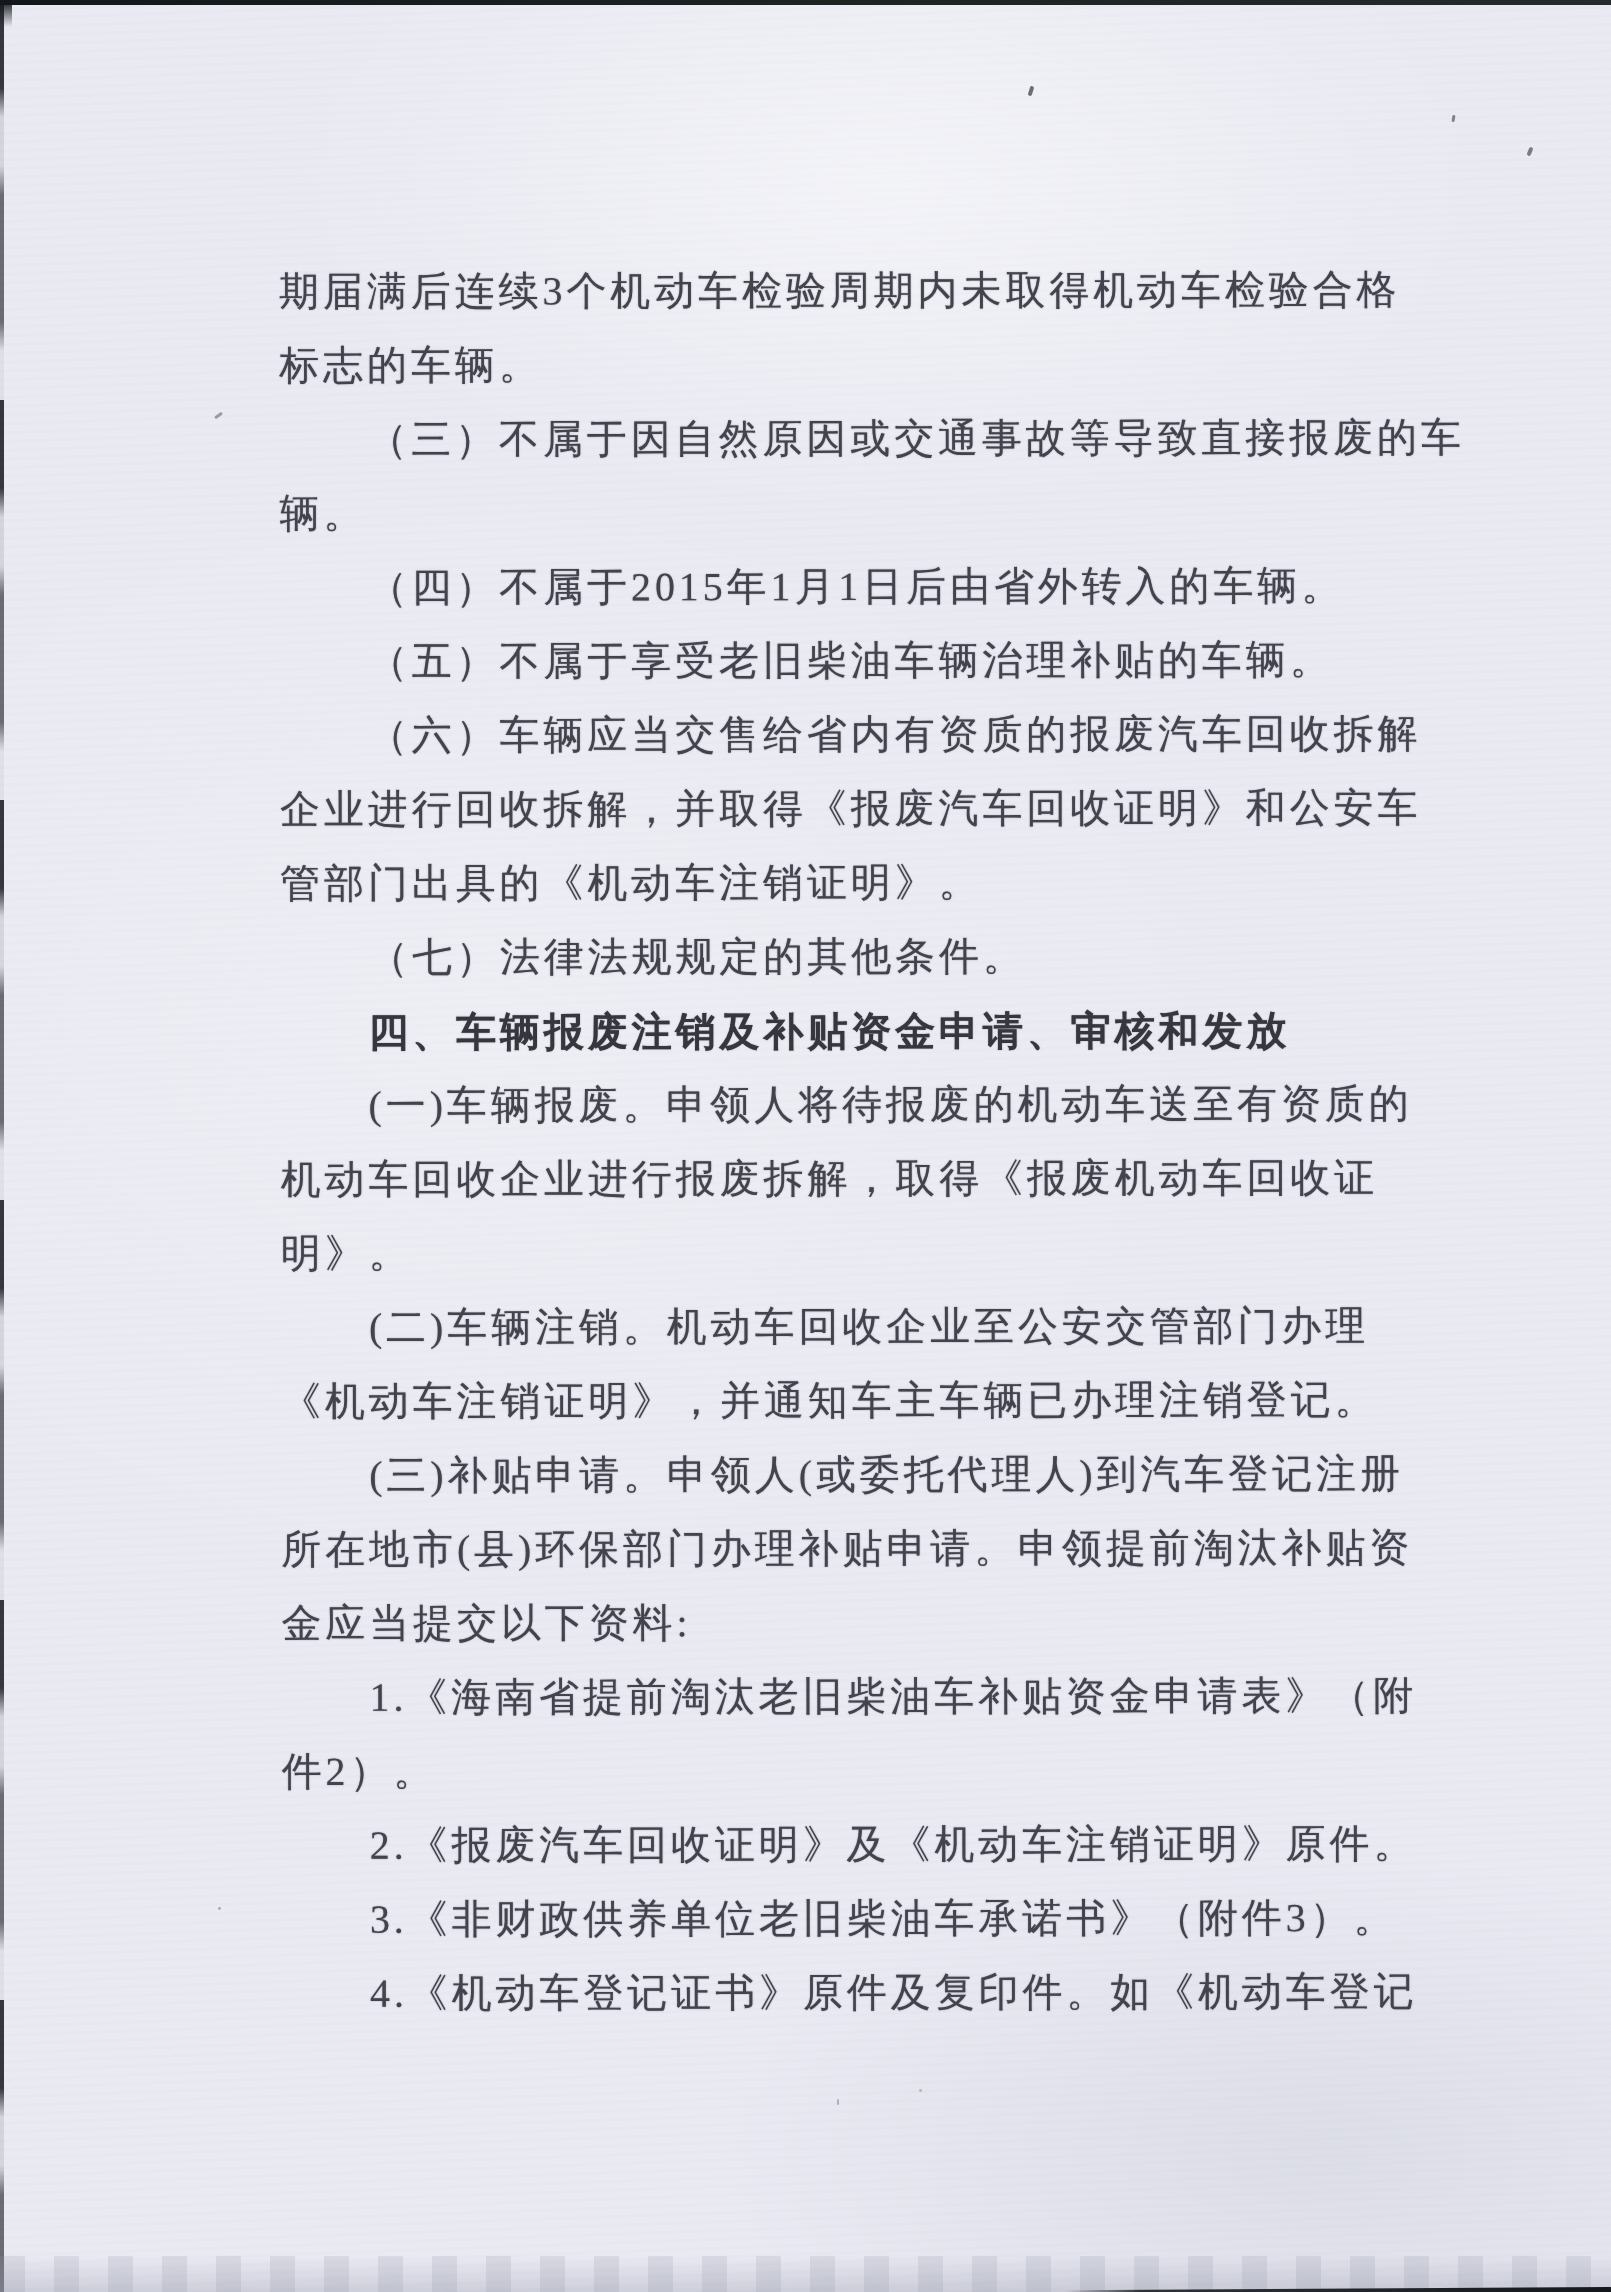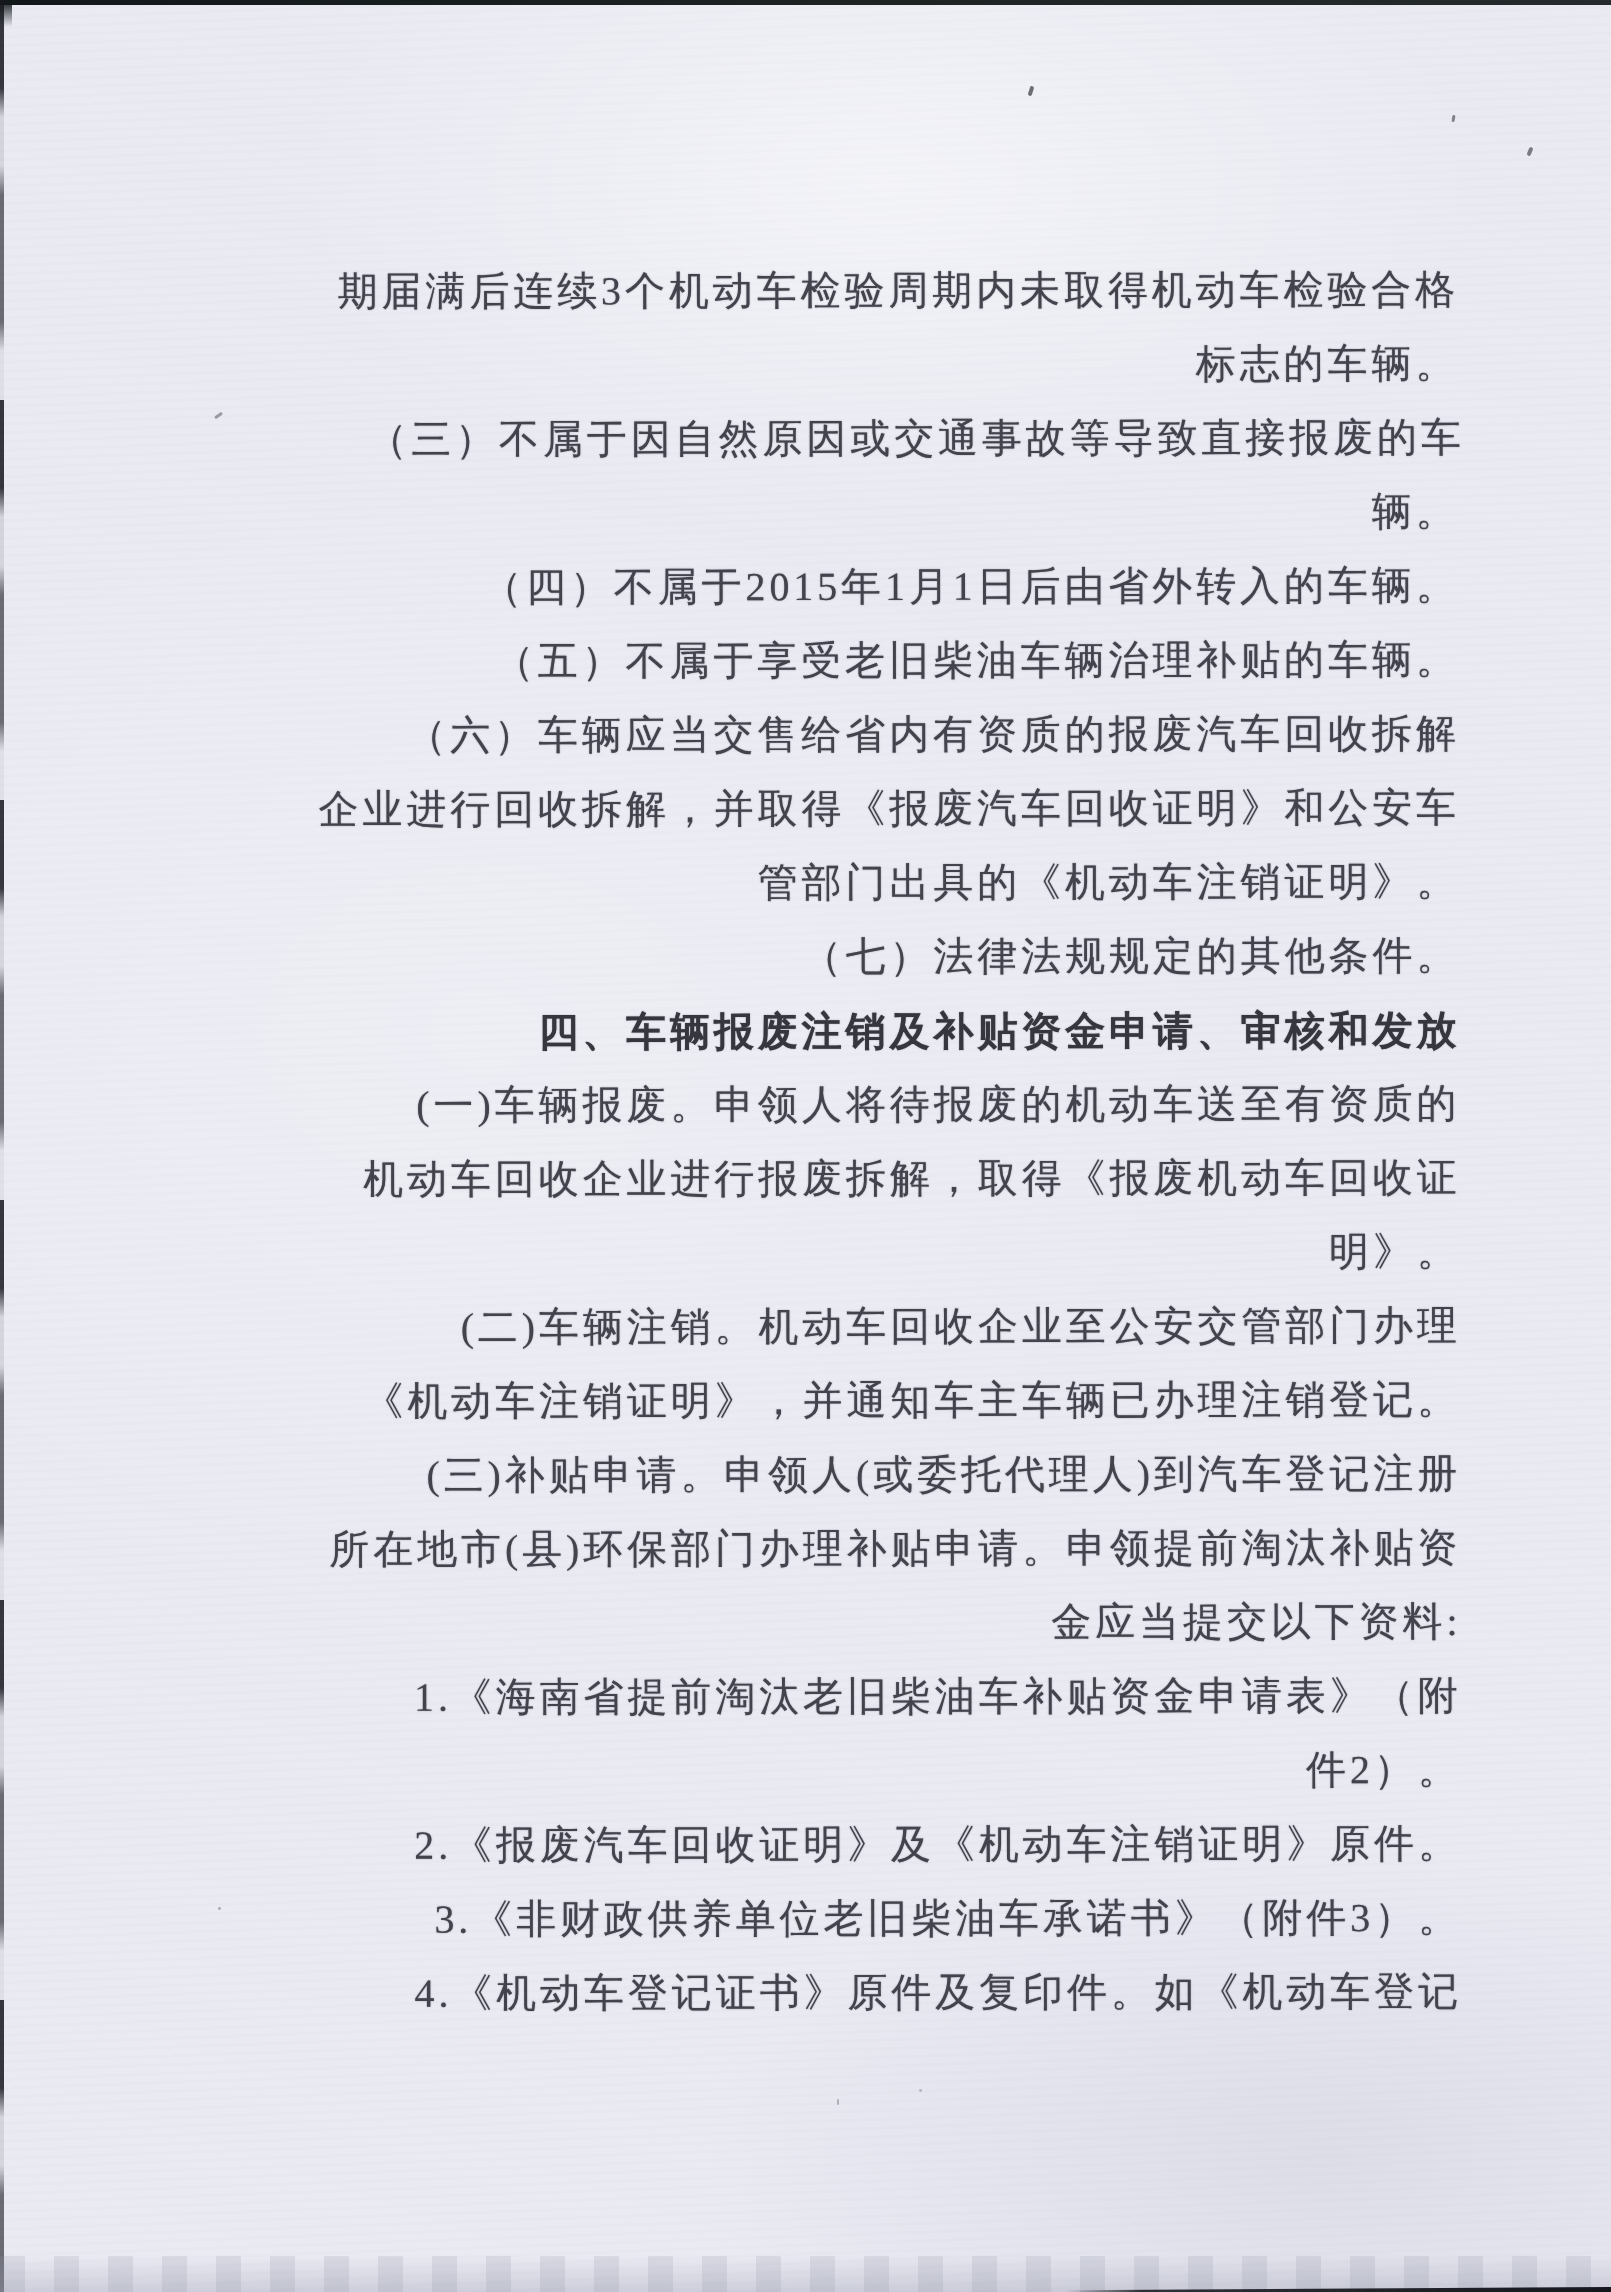--- a/index.html
+++ b/index.html
@@ -12,21 +12,20 @@
     width: 1611px;
     height: 2293px;
     overflow: hidden;
     background-color: #e9eaf2;
     background-image:
       radial-gradient(ellipse 878px 488px at 55% 8%, rgba(255,255,255,0.45), rgba(255,255,255,0) 70%),
       radial-gradient(ellipse 1170px 878px at 30% 45%, rgba(255,255,255,0.22), rgba(255,255,255,0) 70%),
       radial-gradient(ellipse 878px 439px at 82% 94%, rgba(186,188,203,0.28), rgba(186,188,203,0) 70%),
       repeating-linear-gradient(178deg, rgba(210,212,224,0.10) 0 2.9px, rgba(210,212,224,0) 2.9px 8.8px);
     font-family: "Liberation Serif", "DejaVu Serif", serif;
-    text-align: right;
   }
   
   .edge-top {
     position: absolute; top: 0; left: 0; right: 0; height: 4.9px;
     background: linear-gradient(90deg, #12181a 0%, #1d2422 55%, #252b2c 100%);
   }
   .edge-top-corner {
     position: absolute; top: 0; left: 0; width: 11.7px; height: 27px;
     background: linear-gradient(180deg, #12181a, rgba(18,24,26,0));
   }

